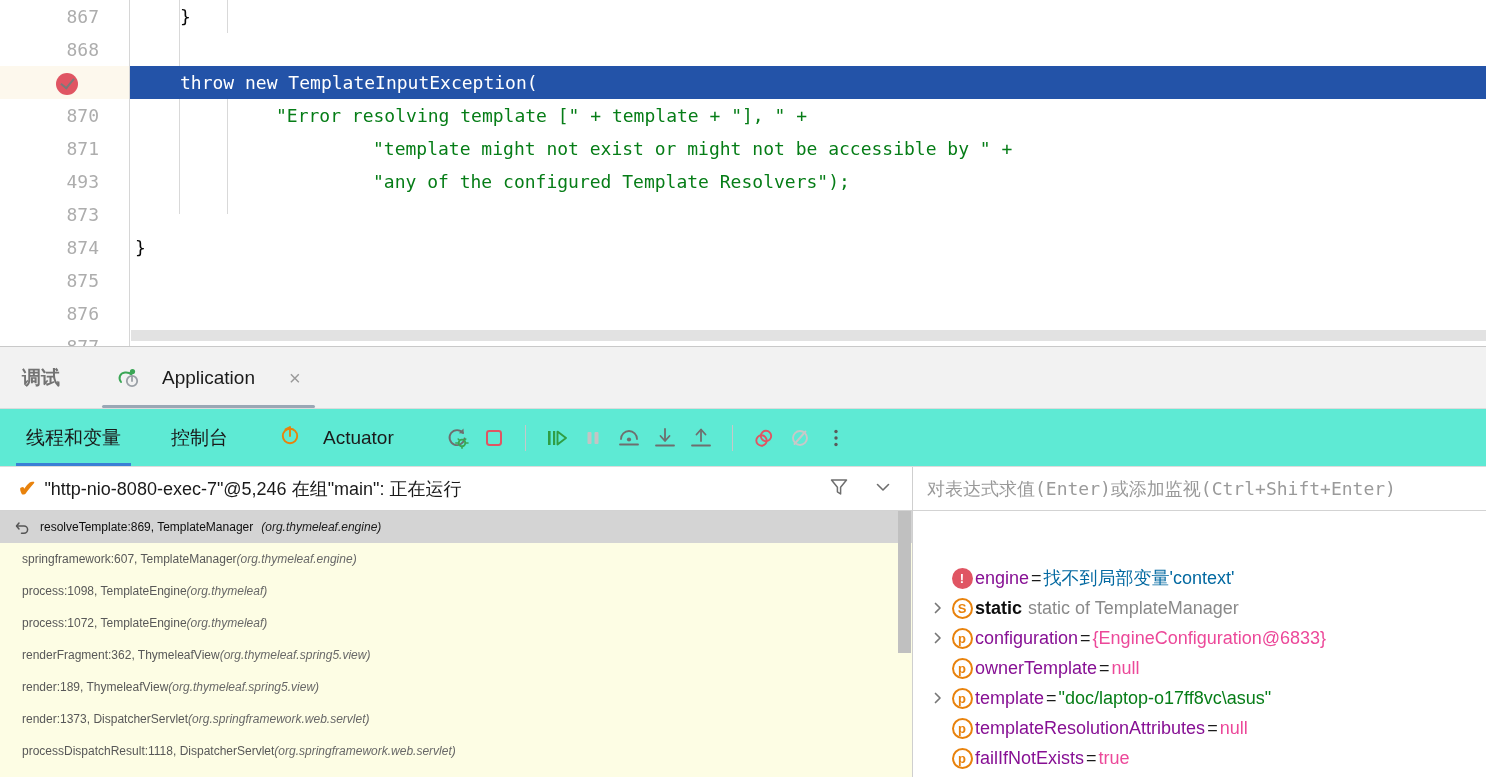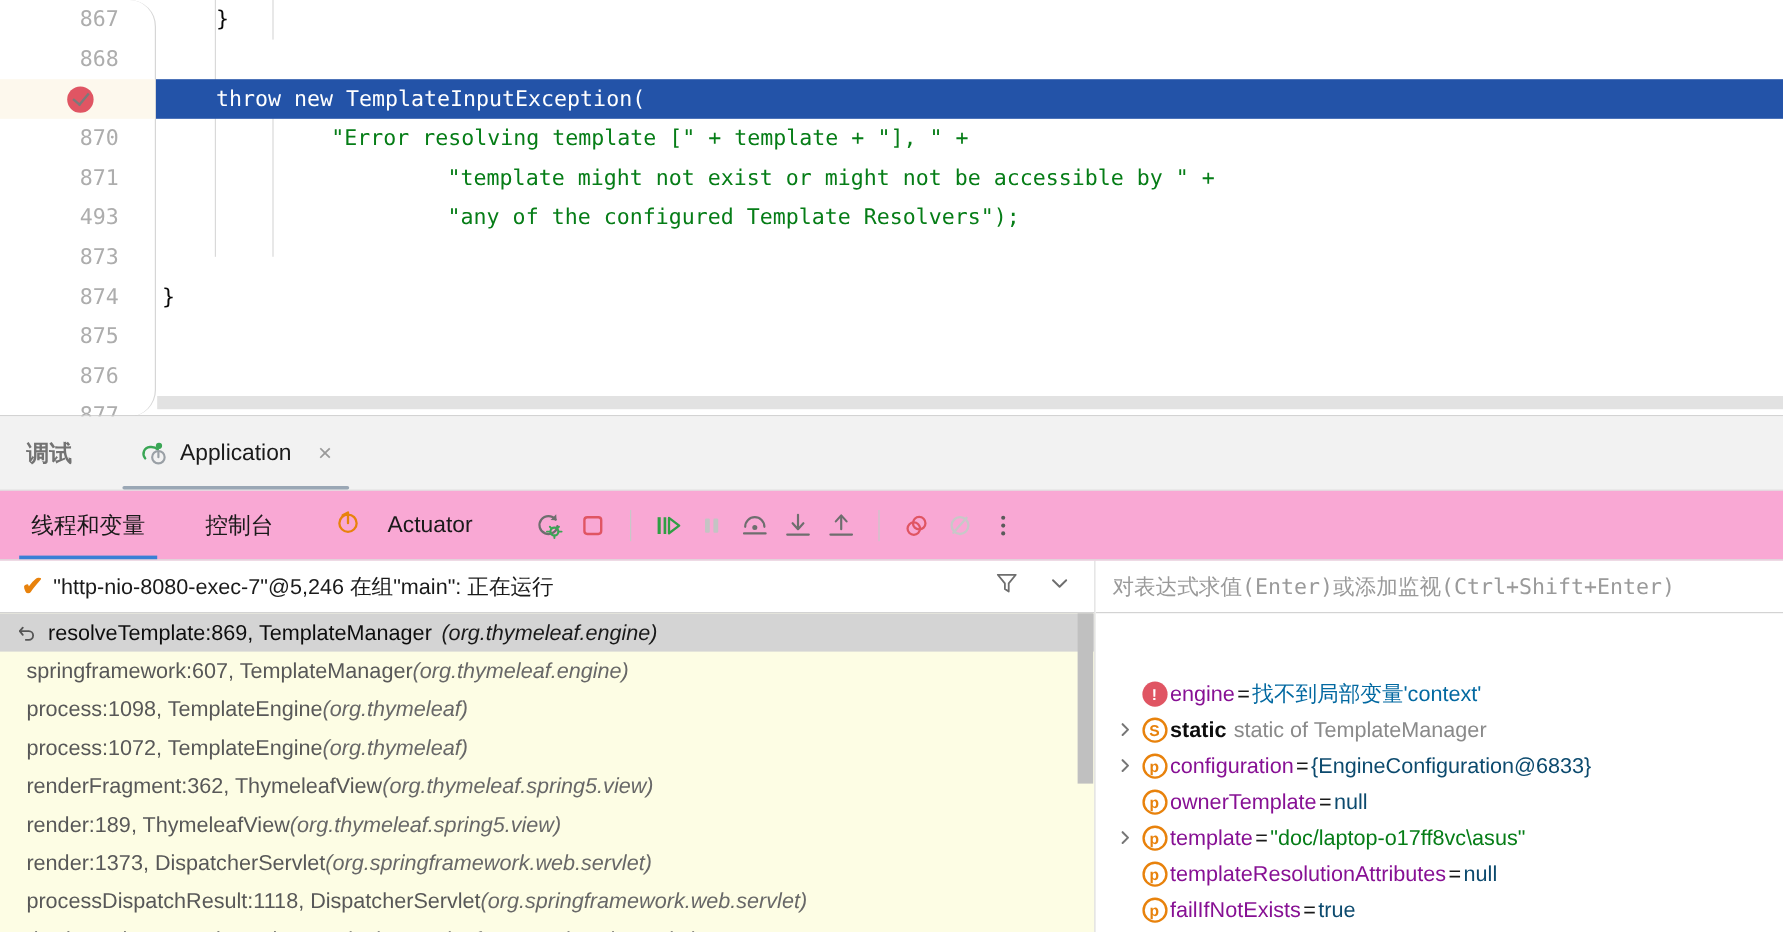--- a/index.html
+++ b/index.html
@@ -8,21 +8,21 @@
     background: #ffffff;
     font-family: "Liberation Sans", sans-serif;
     overflow: hidden;
   }
   #app { width: 1486px; height: 777px; position: relative; display: flex; flex-direction: column; }
 
   
   .editor { height: 347px; position: relative; background: #ffffff; display: flex; overflow: hidden; }
   .gutter {
     width: 130px; flex: 0 0 130px; background: #ffffff;
-    border-right: 1px solid #d6d6d6; position: relative; border-radius: 22px;
+    border-right: 1px solid #d6d6d6; position: relative;
   }
   .gutter-row {
     height: 33px; line-height: 33px; text-align: right;
     padding-right: 30px; color: #adadad;
     font-family: "DejaVu Sans Mono", monospace; font-size: 18px;
   }
   .gutter-row.bp-row { background: #fdf8ed; padding-right: 0; text-align: left; }
   .bp-icon {
     width: 22px; height: 22px; border-radius: 50%;
     background: #e05563; display: inline-block;
@@ -58,34 +58,34 @@
   
   .debug-panel { flex: 1; display: flex; flex-direction: column; background: #f2f2f2; overflow: hidden; }
 
   .tabs-row {
     height: 62px; display: flex; align-items: center;
     background: #f2f2f2; padding-left: 22px; flex: 0 0 62px;
     border-bottom: 1px solid #dcdcdc; position: relative;
   }
   .panel-title { font-size: 19px; font-weight: bold; color: #737373; margin-right: 42px; }
   .app-tab {
-    display: flex; align-items: center; gap: 10px; height: 100%;
+    display: flex; align-items: center; gap: 22px; height: 100%;
     padding: 0 14px; position: relative; cursor: pointer;
   }
   .app-tab::after {
     content: ""; position: absolute; left: 0; right: 0; bottom: 0;
     height: 3px; background: #9aa7b5; border-radius: 2px;
   }
   .app-tab-label { font-size: 19px; color: #1a1a1a; }
   .tab-close { color: #9a9a9a; font-size: 20px; margin-left: 12px; line-height: 1; cursor: pointer; }
   .spring-icon { width: 24px; height: 24px; position: relative; display: inline-block; }
 
   .toolbar-row {
     height: 58px; flex: 0 0 58px; display: flex; align-items: center;
-    background: #f9a8d4; padding-left: 22px; gap: 0;
+    background: #5eead4; padding-left: 22px; gap: 0;
     border-bottom: 1px solid #dcdcdc; position: relative;
   }
   .sub-tab {
     font-size: 19px; color: #1a1a1a; padding: 0 4px; height: 100%;
     display: flex; align-items: center; position: relative; cursor: pointer;
     margin-right: 42px;
   }
   .sub-tab.active::after {
     content: ""; position: absolute; left: -6px; right: -6px; bottom: 0;
     height: 3px; background: #3a7fd5;
@@ -109,21 +109,21 @@
     background: #ffffff; border-bottom: 1px solid #d3d3d3; padding: 0 10px 0 18px;
   }
   .thread-check { color: #e8820c; font-size: 22px; margin-right: 8px; font-weight: bold; }
   .thread-text { font-size: 18px; color: #1a1a1a; flex: 1; white-space: nowrap; }
   .filter-icon { margin-right: 22px; cursor: pointer; }
   .chev-down { cursor: pointer; margin-right: 8px; }
 
   .frames-list { flex: 1; overflow: hidden; background: #fdfde4; position: relative; }
   .frame-row {
     height: 32px; display: flex; align-items: center;
-    padding-left: 22px; font-size: 18px; white-space: nowrap; cursor: pointer;
+    padding-left: 22px; font-size: 12px; white-space: nowrap; cursor: pointer;
   }
   .frame-row.selected { background: #d4d4d4; padding-left: 14px; gap: 8px; }
   .frame-row .fname { color: #585858; }
   .frame-row.selected .fname { color: #0d0d0d; }
   .frame-row .fpkg { color: #686868; font-style: italic; }
   .frame-row.selected .fpkg { color: #1a1a1a; font-style: italic; }
   .ret-icon { width: 18px; height: 18px; flex: 0 0 18px; }
 
   .frames-scroll-track {
     position: absolute; right: 0; top: 0; width: 14px; bottom: 0; background: transparent;
@@ -147,21 +147,21 @@
     height: 30px; display: flex; align-items: center;
     font-size: 18px; white-space: nowrap; padding-left: 14px; cursor: pointer;
   }
   .var-chev { width: 22px; flex: 0 0 22px; display: flex; align-items: center; justify-content: center; }
   .var-icon { width: 26px; flex: 0 0 26px; display: flex; align-items: center; justify-content: center; }
   .vname { color: #871094; }
   .veq { color: #1a1a1a; margin: 0 2px; }
   .vval { color: #1a1a1a; }
   .vval.error { color: #0369a1; }
   .vval.string { color: #067d17; }
-  .vval.ref { color: #0c4a6e; }
+  .vval.ref { color: #ec4899; }
   .vname.static-kw { color: #0d0d0d; font-weight: bold; }
   .vtail { color: #8a8a8a; margin-left: 6px; }
 
   .badge {
     width: 21px; height: 21px; border-radius: 50%;
     display: flex; align-items: center; justify-content: center;
     font-size: 13px; font-weight: bold; font-family: "Liberation Sans", sans-serif;
   }
   .badge.err { background: #e05563; color: #ffffff; }
   .badge.sp { border: 2px solid #e8820c; color: #e8820c; background: #ffffff; }

